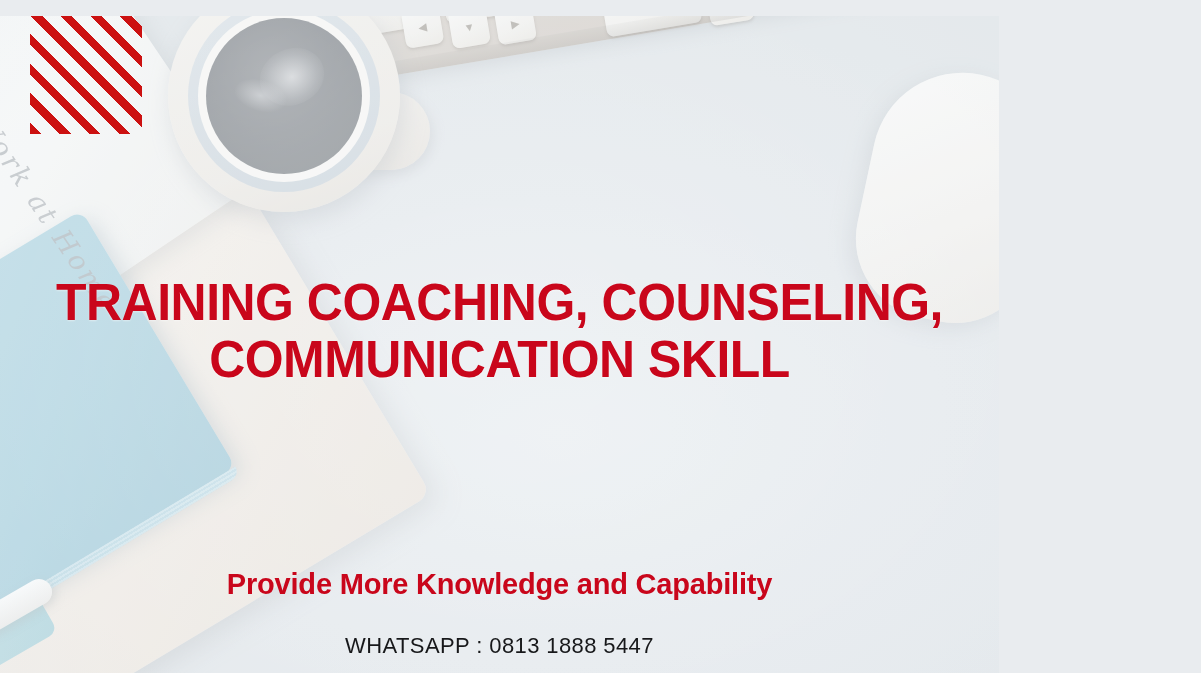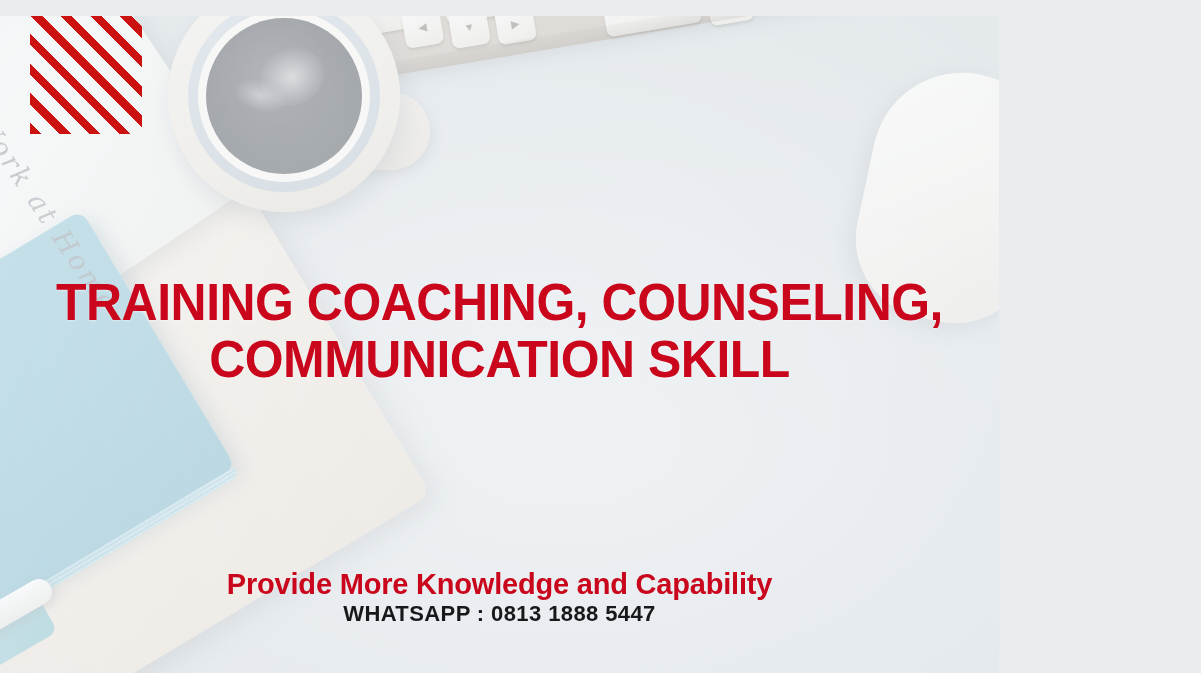--- a/index.html
+++ b/index.html
@@ -266,25 +266,25 @@
     font-family:"Liberation Sans", sans-serif;
     font-weight:bold;
     font-size:29px;
     letter-spacing:-0.2px;
     color:var(--red);
   }
 
   .contact {
     position:absolute;
     left:0; right:0;
-    top:585px;
+    top:617px;
     z-index:70;
     text-align:center;
     font-family:"Liberation Sans", sans-serif;
-    font-weight:bold;
+    font-weight:normal;
     font-size:22px;
     letter-spacing:0.4px;
     color:#17181a;
   }
 </style>
 </head>
 <body style="background: rgb(233, 236, 239);">
 
 <div id="banner" style="--red: #C9061B; --c: #CC1111;">
 

